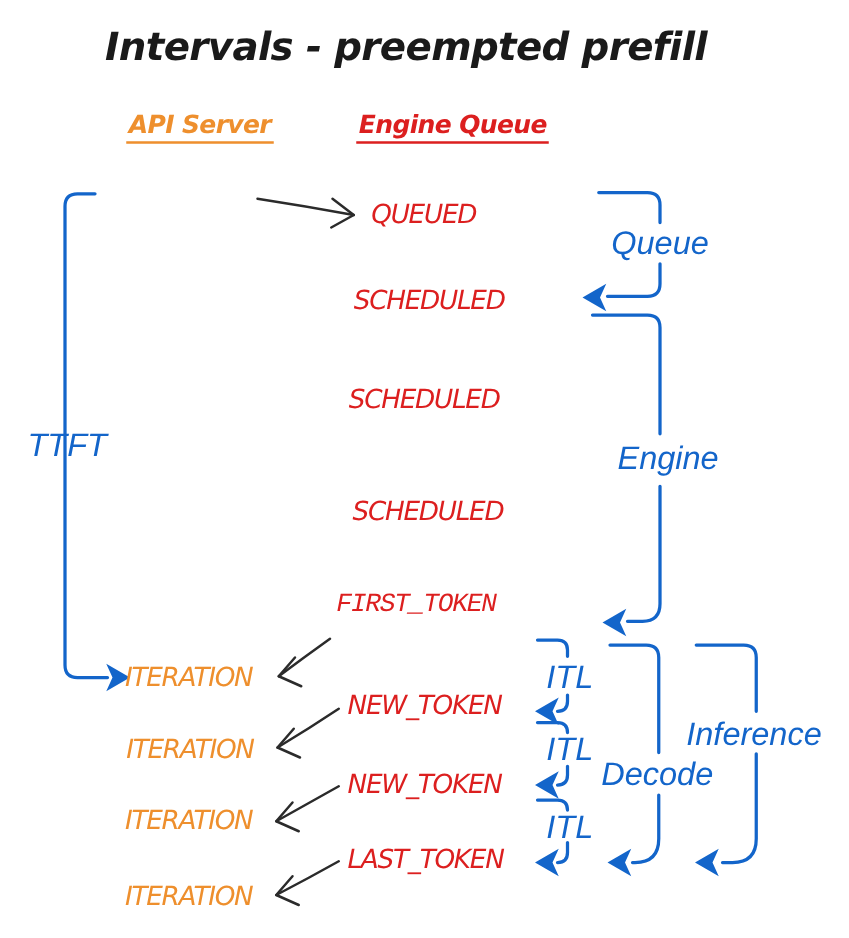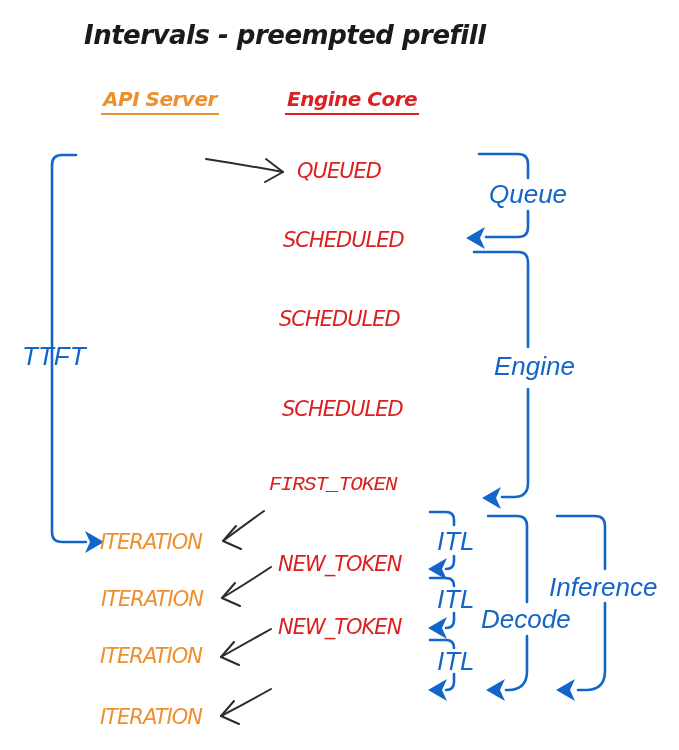--- a/index.html
+++ b/index.html
@@ -6,21 +6,21 @@
   html,body{margin:0;padding:0;background:#fff;}
   .stage{
     position:relative;
     width:679px;height:750px;
     background:var(--background,#fff);
     font-family:"DejaVu Sans",sans-serif;
     overflow:hidden;
   }
   .abs{position:absolute;white-space:nowrap;font-style:italic;}
   .title{
-    font-size:26px;font-weight:bold;font-style:italic;
+    font-size:31px;font-weight:bold;font-style:italic;
     color:var(--ink,#1a1a1a);letter-spacing:-0.5px;
   }
   .hdr{
     font-size:20px;font-weight:bold;font-style:italic;
     letter-spacing:-0.5px;
     border-bottom:2px solid currentColor;
     padding:0 2px 2px 2px;
   }
   .ev{
     font-size:21px;font-style:italic;letter-spacing:-1px;
@@ -110,34 +110,35 @@
     </g>
     <g>
       <path class="blackstroke" d="M 271 689 Q 246 703 221 716"></path>
       <path class="blackstroke" d="M 221 716 L 234 701 M 221 716 L 239 724"></path>
     </g>
   </svg>
 
   <div class="abs title" style="left:84px;top:20px;">Intervals - preempted prefill</div>
 
   <div class="abs hdr orange" style="left:101px;top:87px;">API Server</div>
-  <div class="abs hdr red" style="left:285px;top:87px;">Engine Core</div>
+  <div class="abs hdr red" style="left:285px;top:87px;">Engine Queue</div>
 
   <div class="abs ev orange" style="left:100px;top:530px;">ITERATION</div>
   <div class="abs ev orange" style="left:101px;top:587px;">ITERATION</div>
   <div class="abs ev orange" style="left:100px;top:644px;">ITERATION</div>
   <div class="abs ev orange" style="left:100px;top:705px;">ITERATION</div>
 
   <div class="abs ev red" style="left:297px;top:159px;">QUEUED</div>
   <div class="abs ev red" style="left:283px;top:228px;">SCHEDULED</div>
   <div class="abs ev red" style="left:279px;top:307px;">SCHEDULED</div>
   <div class="abs ev red" style="left:282px;top:397px;">SCHEDULED</div>
   <div class="abs ev red" style="left:269px;top:473px;font-family:Liberation Mono, monospace;">FIRST_TOKEN</div>
   <div class="abs ev red" style="left:278px;top:552px;">NEW_TOKEN</div>
   <div class="abs ev red" style="left:278px;top:615px;">NEW_TOKEN</div>
+  <div class="abs ev red" style="left:278px;top:675px;">LAST_TOKEN</div>
 
   <div class="abs blue-label" style="left:22px;top:341px;">TTFT</div>
   <div class="abs blue-label" style="left:489px;top:179px;">Queue</div>
   <div class="abs blue-label" style="left:494px;top:351px;">Engine</div>
   <div class="abs blue-label" style="left:437px;top:526px;">ITL</div>
   <div class="abs blue-label" style="left:437px;top:584px;">ITL</div>
   <div class="abs blue-label" style="left:437px;top:646px;">ITL</div>
   <div class="abs blue-label" style="left:481px;top:604px;">Decode</div>
   <div class="abs blue-label" style="left:549px;top:572px;">Inference</div>
 

